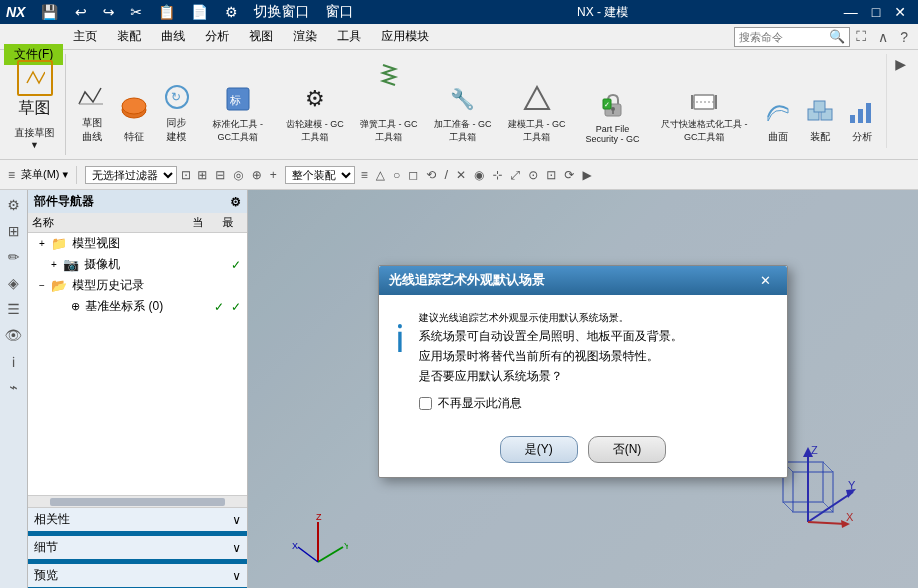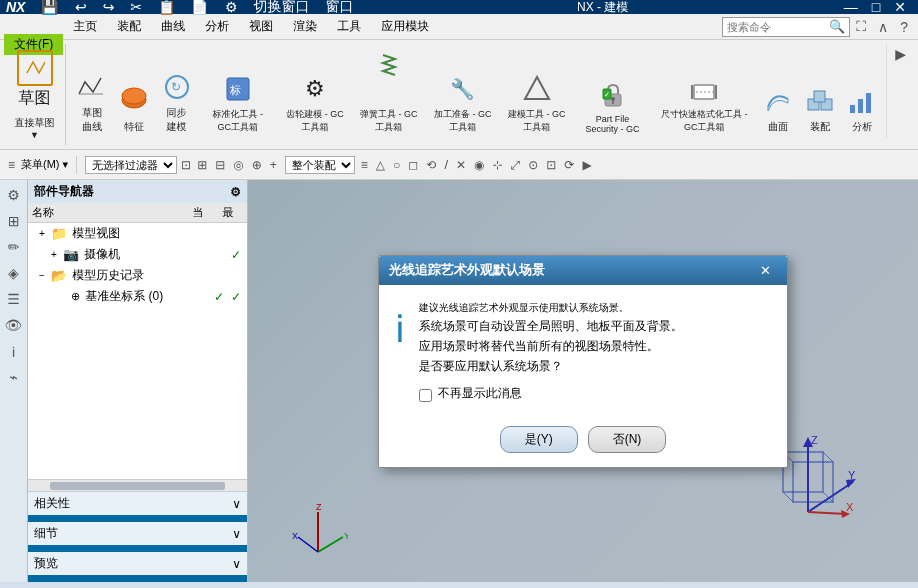--- a/index.html
+++ b/index.html
@@ -1,19 +1,19 @@
 <!DOCTYPE html>
 <html><head>
   <meta charset="utf-8">
   <style>
     * { box-sizing: border-box; margin: 0; padding: 0; }
     body { font-family: 'SimSun', 'Microsoft YaHei', sans-serif; font-size: 12px; background: #d4e0ec; width: 918px; height: 588px; overflow: hidden; }
 
     
-    #titlebar { background: #003366; color: white; height: 14px; display: flex; align-items: center; justify-content: space-between; padding: 0 6px; }
+    #titlebar { background: #003366; color: white; height: 24px; display: flex; align-items: center; justify-content: space-between; padding: 0 6px; }
     #titlebar-left { display: flex; align-items: center; gap: 4px; }
     #titlebar-title { color: white; font-size: 12px; margin-left: 8px; }
     #titlebar-controls { display: flex; gap: 2px; }
     .title-btn { color: white; background: transparent; border: none; cursor: pointer; font-size: 14px; padding: 2px 6px; }
 
     
     #menubar { background: #f0f0f0; height: 26px; display: flex; align-items: center; padding: 0 4px; border-bottom: 1px solid #ccc; }
     .menu-item { padding: 2px 10px; cursor: pointer; font-size: 12px; }
     .menu-item.active { background: #84cc16; margin-top: 36px; }
 
@@ -32,33 +32,33 @@
     #navigator { width: 220px; background: white; border-right: 1px solid #bbb; display: flex; flex-direction: column; overflow: hidden; }
     #nav-title { background: #d8e4ef; padding: 3px 6px; font-size: 12px; font-weight: bold; display: flex; align-items: center; justify-content: space-between; }
     #nav-table-header { display: grid; grid-template-columns: 1fr 30px 30px; padding: 2px 4px; background: #e8e8e8; font-size: 11px; border-bottom: 1px solid #ccc; }
     #nav-tree { flex: 1; overflow-y: auto; font-size: 12px; }
     .nav-item { padding: 2px 6px 2px 8px; cursor: pointer; display: flex; align-items: center; gap: 3px; }
     .nav-expander { width: 12px; display: inline-flex; align-items: center; justify-content: center; font-size: 10px; cursor: pointer; }
     .nav-icon { font-size: 13px; margin-right: 2px; }
     .nav-label { flex: 1; font-size: 12px; }
     .nav-check { color: green; font-size: 12px; }
     .nav-bottom { border-top: 1px solid #ccc; }
-    .nav-section { padding: 3px 6px; background: #e8f0f8; cursor: pointer; display: flex; align-items: center; justify-content: space-between; border-bottom: 7px solid #0369a1; font-size: 12px; }
+    .nav-section { padding: 3px 6px; background: #e8f0f8; cursor: pointer; display: flex; align-items: center; justify-content: space-between; border-bottom: 5px solid #0369a1; font-size: 12px; }
 
     
     #viewport { flex: 1; background: #c8d8e8; position: relative; overflow: hidden; }
     #viewport-bg { width: 100%; height: 100%; background: linear-gradient(135deg, #b8ccd8 0%, #c8d8e4 40%, #d0dce8 100%); }
 
     
     #dialog-overlay { position: absolute; top: 0; left: 0; right: 0; bottom: 0; background: rgba(0,0,0,0.15); display: flex; align-items: center; justify-content: center; z-index: 100; }
     #dialog { background: white; border: 1px solid #888; box-shadow: 4px 4px 12px rgba(0,0,0,0.35); width: 410px; min-height: 200px; display: flex; flex-direction: column; border-radius: 2px; }
     #dialog-title { background: linear-gradient(to bottom, #4a90c8, #2a6898); color: white; padding: 5px 10px; font-size: 13px; font-weight: bold; display: flex; align-items: center; justify-content: space-between; border-radius: 2px 2px 0 0; }
     #dialog-body { padding: 14px 16px; display: flex; gap: 14px; flex: 1; }
     #dialog-icon { font-size: 36px; color: #2080c0; flex-shrink: 0; margin-top: 2px; }
-    #dialog-checkbox-row { display: flex; align-items: flex-end; gap: 6px; margin-top: 10px; font-size: 12px; }
+    #dialog-checkbox-row { display: flex; align-items: center; gap: 6px; margin-top: 10px; font-size: 12px; }
     #dialog-buttons { display: flex; gap: 10px; justify-content: center; padding: 10px 16px 14px; }
     .dialog-btn { padding: 4px 24px; font-size: 12px; cursor: pointer; border: 1px solid #888; background: linear-gradient(to bottom, #f0f0f0, #d8d8d8); border-radius: 10px; min-width: 60px; }
     .dialog-btn.primary { background: linear-gradient(to bottom, #e8f0f8, #c8d8e8); border-color: #7090b0; }
 
     
     .title-icon { font-weight: bold; font-style: italic; font-size: 14px; color: white; margin-right: 6px; }
 
     .search-box { display: flex; align-items: center; border: 1px solid #999; background: white; padding: 1px 4px; height: 20px; margin-left: auto; }
     .search-box input { border: none; outline: none; font-size: 11px; width: 90px; }
 
@@ -97,21 +97,21 @@
 <div id="menubar">
   <span class="menu-item active">文件(F)</span>
   <span class="menu-item">主页</span>
   <span class="menu-item">装配</span>
   <span class="menu-item">曲线</span>
   <span class="menu-item">分析</span>
   <span class="menu-item">视图</span>
   <span class="menu-item">渲染</span>
   <span class="menu-item">工具</span>
   <span class="menu-item">应用模块</span>
-  <div class="search-box" style="margin-left:auto;gap:12px;">
+  <div class="search-box" style="margin-left:auto;">
     <input type="text" placeholder="搜索命令" style="">
     <span style="font-size:13px;cursor:pointer;">🔍</span>
   </div>
   <button class="title-btn" style="color:#555;">⛶</button>
   <button class="title-btn" style="color:#555;">∧</button>
   <button class="title-btn" style="color:#555;">?</button>
 </div>
 
 <div id="toolbar" style="min-height:80px; display:flex; align-items:flex-start; padding:4px 6px; background:#f0f0f0; border-bottom:1px solid #ccc; flex-wrap:nowrap; overflow:hidden;">
   <div class="toolbar-group" style="display:flex; flex-direction:column; align-items:center; gap:2px; padding-right:6px; border-right:1px solid #ccc; min-width:60px;">

